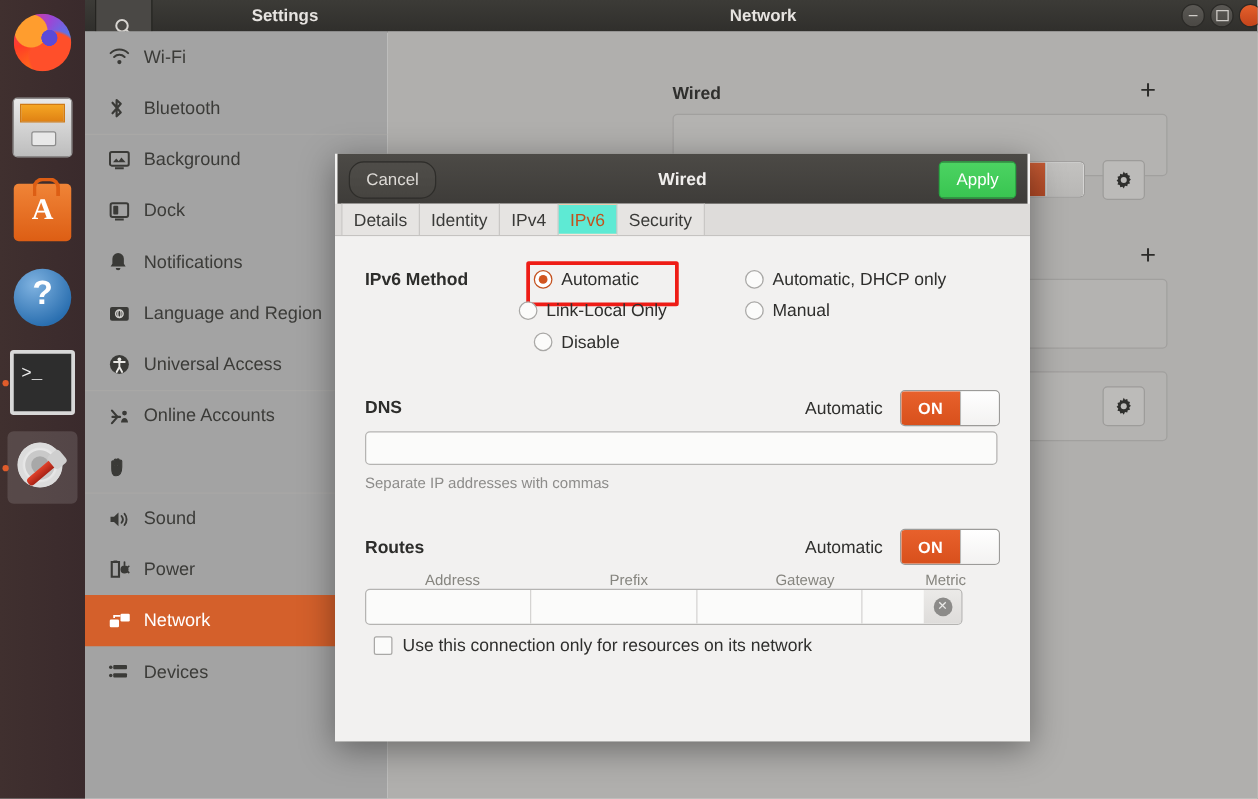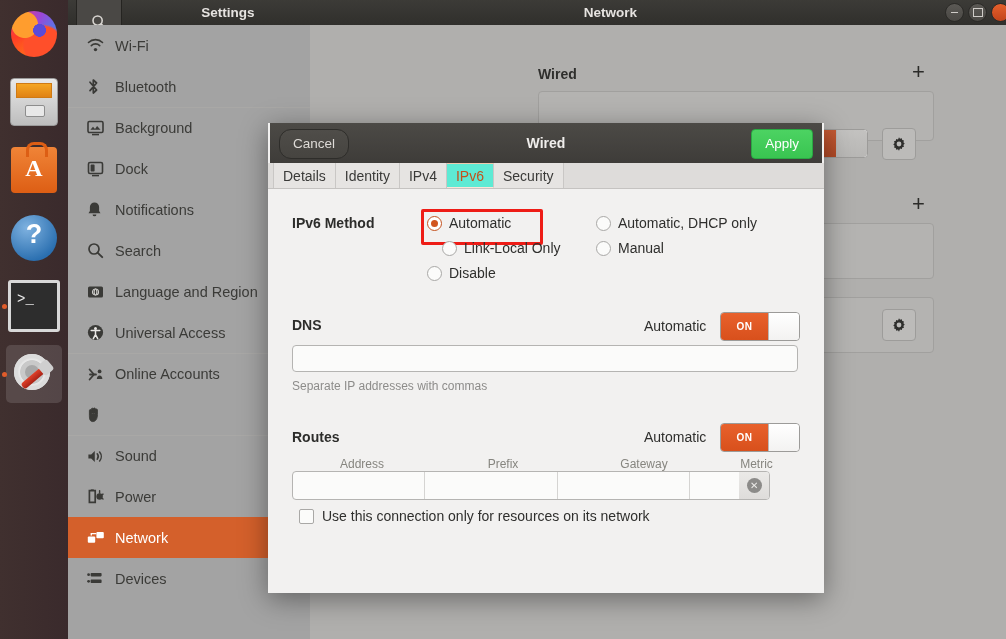--- a/index.html
+++ b/index.html
@@ -212,21 +212,21 @@
 
   .toggle {
     position:absolute; width:78px; height:27px;
     border-radius:4px; border:1px solid #9c9b99;
     background:#fff; overflow:hidden;
     display:flex;
   }
   .toggle .on-part {
     width:47px; height:100%;
     background: linear-gradient(#e8612c,#d8501c);
-    color:#fff; font-size:10px; font-weight:bold;
+    color:#fff; font-size:13px; font-weight:bold;
     display:flex; align-items:center; justify-content:center;
     letter-spacing:0.4px;
   }
   .toggle .knob {
     flex:1; height:100%;
     background: linear-gradient(#ffffff,#f3f2f1);
     border-left:1px solid #b9b8b6;
     border-radius: 0 3px 3px 0;
   }
   .toggle.dim .on-part { background: linear-gradient(#c55a34,#b24a26); }
@@ -452,29 +452,20 @@
       <div class="side-item">
         <span class="s-ico">
           <svg width="15" height="17" viewBox="0 0 15 17">
               <path d="M7.5 1.4a4.6 4.6 0 0 1 4.6 4.6v4l1.4 2.2H1.5L2.9 10V6a4.6 4.6 0 0 1 4.6-4.6z" fill="#3a3a37"></path>
               <path d="M5.6 13.4a1.9 1.9 0 0 0 3.8 0" fill="#3a3a37"></path>
             </svg>
         </span>
         <span class="s-lbl">Notifications</span>
       </div>
 
-      <div class="side-item">
-        <span class="s-ico">
-          <svg width="17" height="17" viewBox="0 0 17 17">
-              <circle cx="7" cy="7" r="5" fill="none" stroke="#3a3a37" stroke-width="1.7"></circle>
-              <line x1="10.8" y1="10.8" x2="15.2" y2="15.2" stroke="#3a3a37" stroke-width="1.9" stroke-linecap="round"></line>
-            </svg>
-        </span>
-        <span class="s-lbl">Search</span>
-      </div>
 
       <div class="side-item">
         <span class="s-ico">
           <svg width="17" height="14" viewBox="0 0 17 14">
               <rect x="1" y="1.5" width="15" height="11" rx="1.6" fill="#3a3a37"></rect>
               <circle cx="8.5" cy="7" r="3" fill="none" stroke="#cfcecb" stroke-width="1.2"></circle>
               <ellipse cx="8.5" cy="7" rx="1.3" ry="3" fill="none" stroke="#cfcecb" stroke-width="1"></ellipse>
             </svg>
         </span>
         <span class="s-lbl">Language and Region</span>
@@ -620,21 +611,21 @@
     <div class="radio-row" style="left:159px; top:26px;">
       <span class="radio checked"></span>
       <span>Automatic</span>
     </div>
 
     <div class="radio-row" style="left:328px; top:26px;">
       <span class="radio"></span>
       <span>Automatic, DHCP only</span>
     </div>
 
-    <div class="radio-row" style="left:174px; top:51px;align-items:center;">
+    <div class="radio-row" style="left:147px; top:51px;align-items:center;">
       <span class="radio"></span>
       <span>Link-Local Only</span>
     </div>
 
     <div class="radio-row" style="left:328px; top:51px;">
       <span class="radio"></span>
       <span>Manual</span>
     </div>
 
     <div class="radio-row" style="left:159px; top:76px;">

